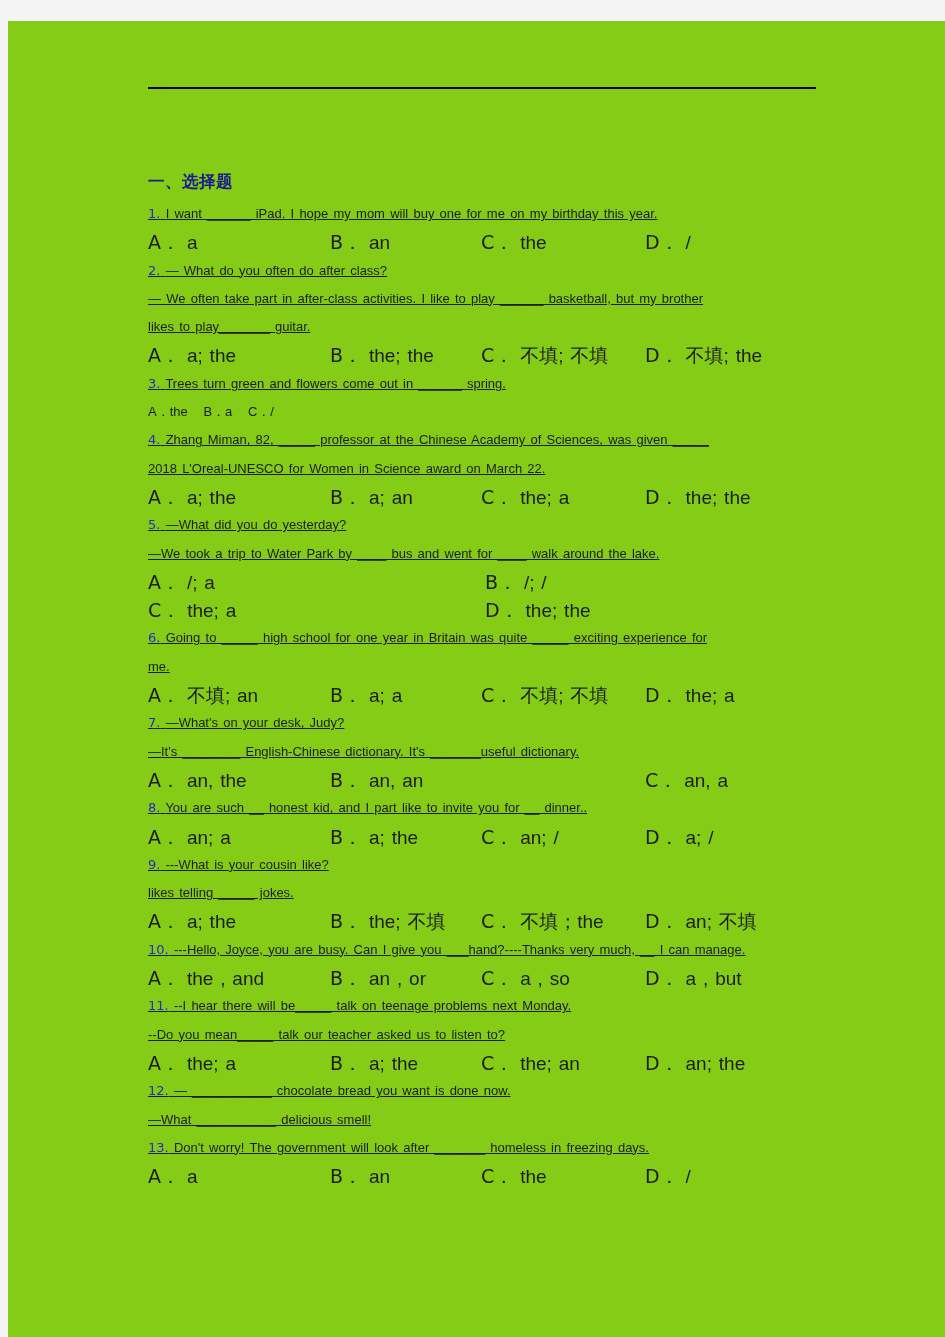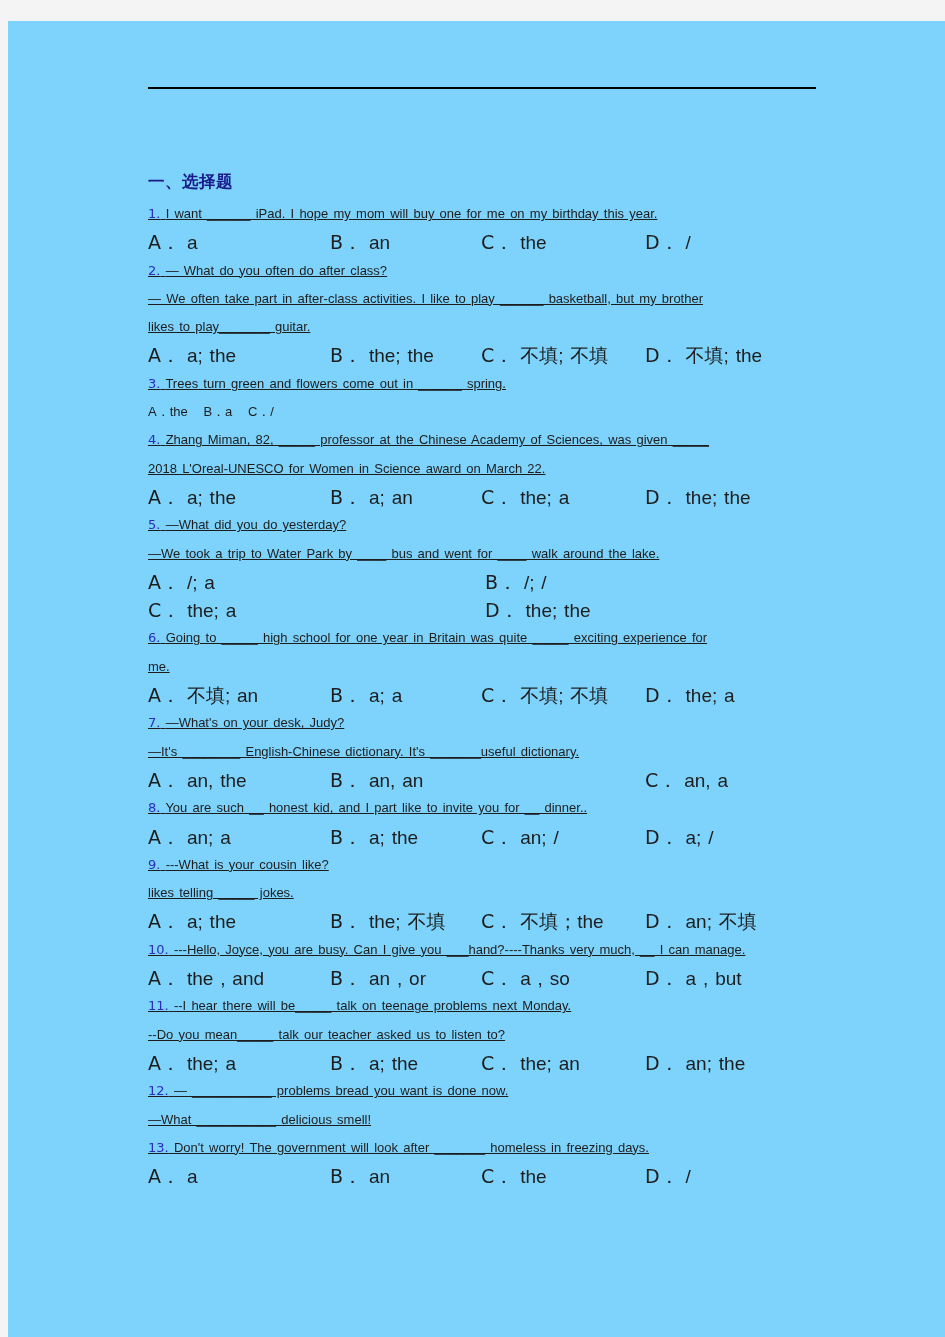--- a/index.html
+++ b/index.html
@@ -12,21 +12,21 @@
     background: #f4f4f4;
     font-family: "Liberation Sans", sans-serif;
     overflow: hidden;
   }
   #page-sheet {
     position: absolute;
     left: 8px;
     top: 21px;
     width: 937px;
     height: 1316px;
-    background: #7dd3fc;
+    background: #84cc16;
   }
   #doc-rule {
     position: absolute;
     left: 140px;
     top: 66px;
     width: 668px;
     height: 0;
     border-top: 2px solid #000000;
   }
   #content {
@@ -199,21 +199,21 @@
           <div class="q-line"><span class="q-num">11.</span> <span>--I hear there will be_____ talk on teenage problems next Monday.</span></div>
           <div class="q-line"><span>--Do you mean_____ talk our teacher asked us to listen to?</span></div>
           <div class="opt-row">
             <span class="opt c0"><span class="opt-letter">A．</span> <span>the; a</span></span>
             <span class="opt c1"><span class="opt-letter">B．</span> <span>a; the</span></span>
             <span class="opt c2"><span class="opt-letter">C．</span> <span>the; an</span></span>
             <span class="opt c3"><span class="opt-letter">D．</span> <span>an; the</span></span>
           </div>
         </div>
         <div class="q-block">
-          <div class="q-line"><span class="q-num">12.</span> <span>— ___________ problems bread you want is done now.</span></div>
+          <div class="q-line"><span class="q-num">12.</span> <span>— ___________ chocolate bread you want is done now.</span></div>
           <div class="q-line"><span>—What ___________ delicious smell!</span></div>
         </div>
         <div class="q-block">
           <div class="q-line"><span class="q-num">13.</span> <span>Don't worry! The government will look after _______ homeless in freezing days.</span></div>
           <div class="opt-row">
             <span class="opt c0"><span class="opt-letter">A．</span> <span>a</span></span>
             <span class="opt c1"><span class="opt-letter">B．</span> <span>an</span></span>
             <span class="opt c2"><span class="opt-letter">C．</span> <span>the</span></span>
             <span class="opt c3"><span class="opt-letter">D．</span> <span>/</span></span>
           </div>

